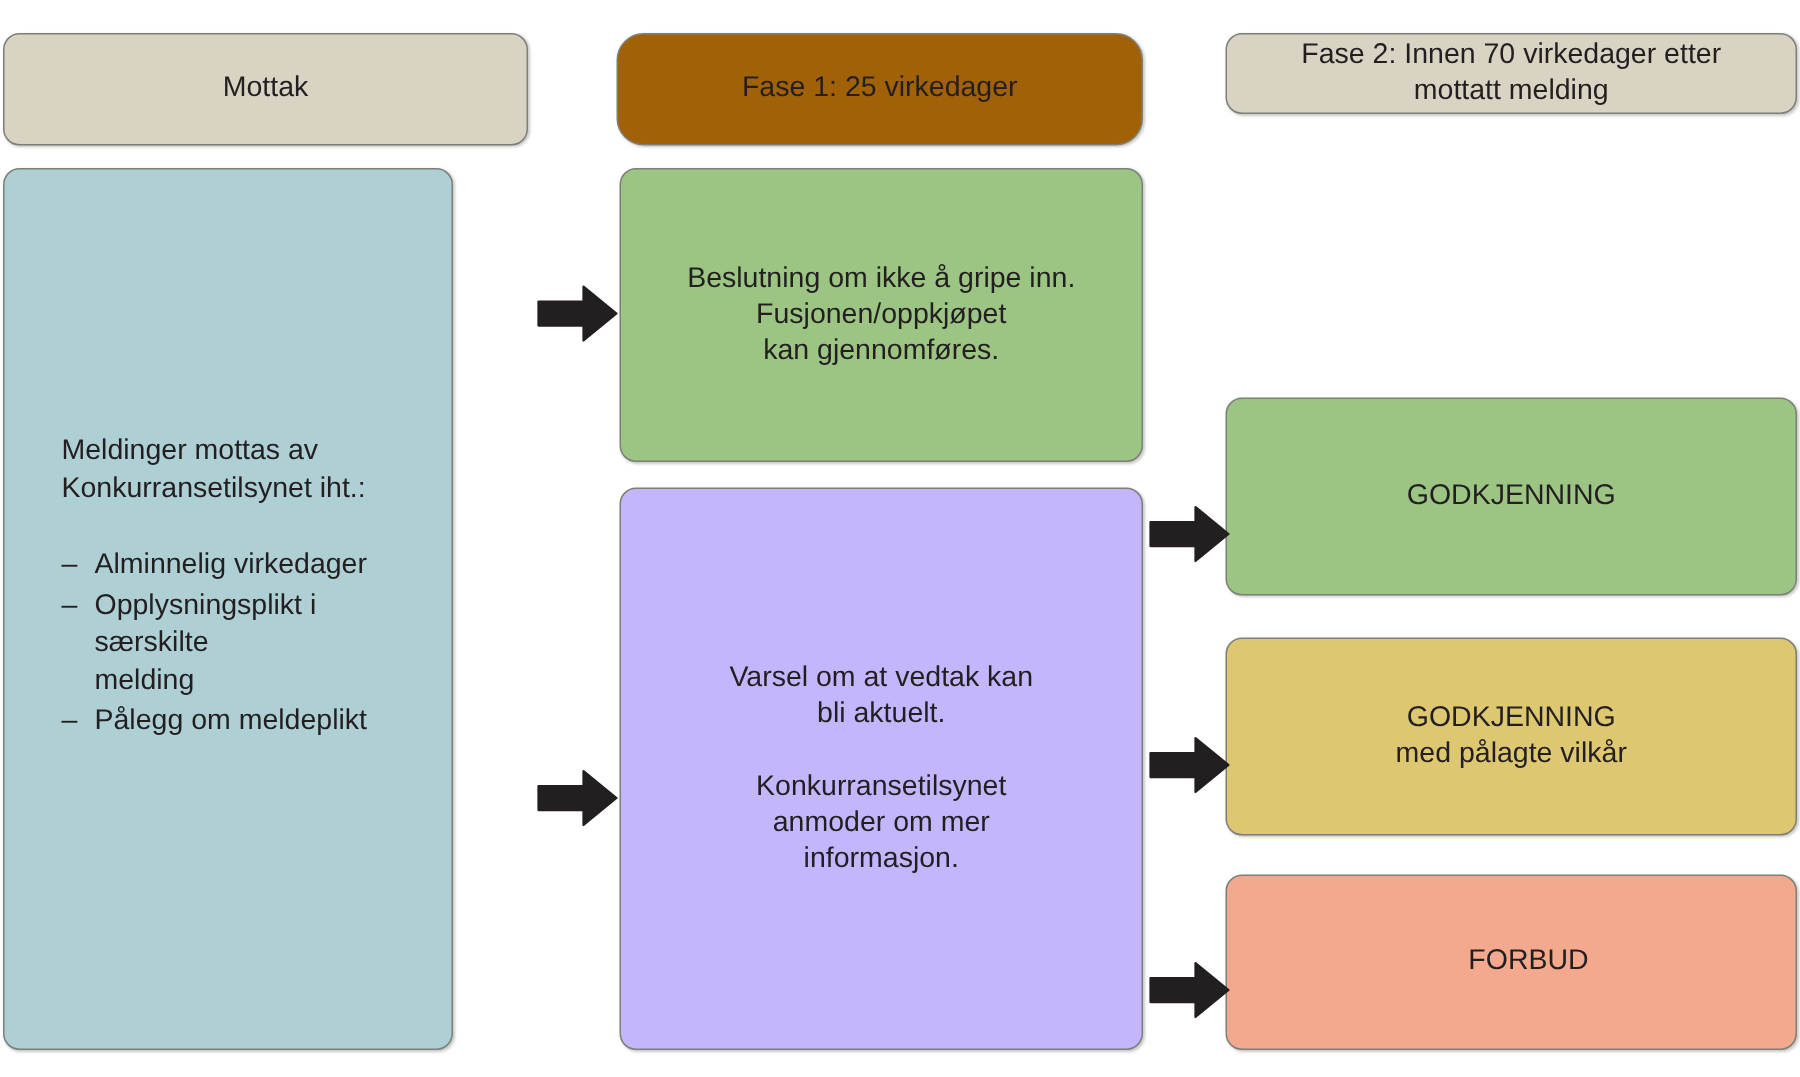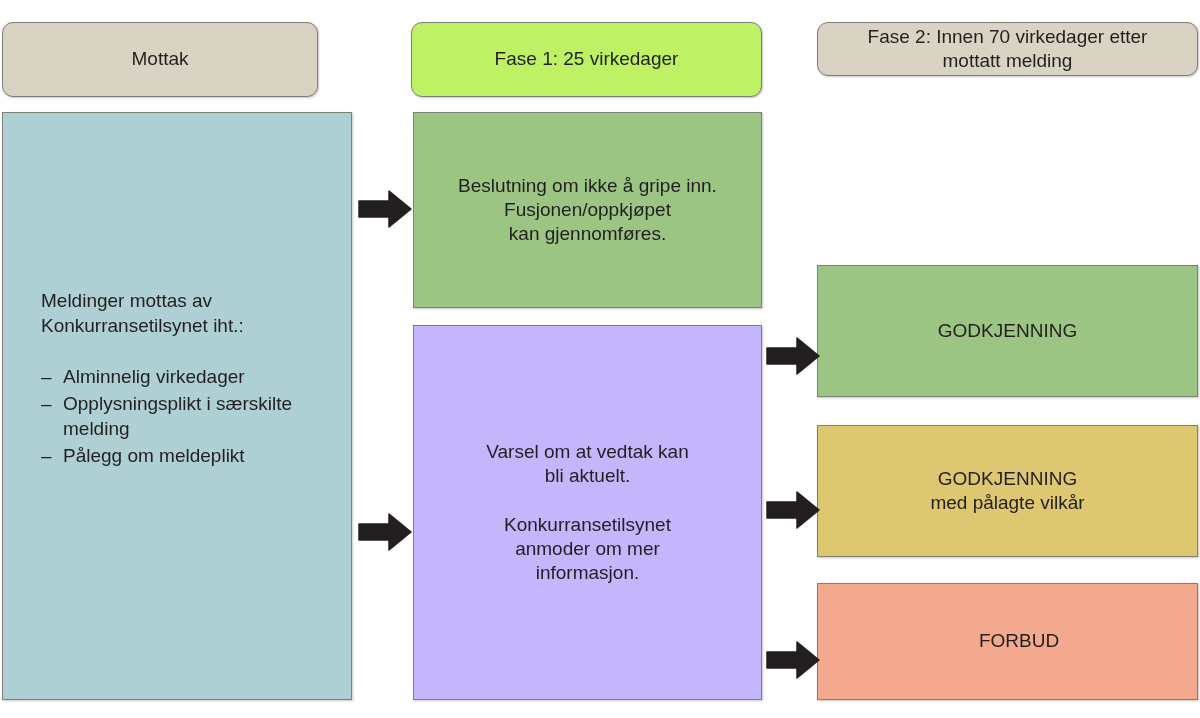--- a/index.html
+++ b/index.html
@@ -14,21 +14,21 @@
 
   #diagram {
     position: relative;
     width: 1200px;
     height: 718px;
     background: #ffffff;
   }
 
   .node {
     position: absolute;
-    border-radius: 0;
+    border-radius: 11px;
     border: 1px solid #7d8079;
     display: flex;
     align-items: center;
     justify-content: center;
     text-align: center;
     color: #231f20;
     line-height: 1.28;
     box-shadow: 1px 1px 2px rgba(0,0,0,0.22);
   }
 
@@ -84,34 +84,34 @@
     position: absolute;
     display: block;
   }
   .arrow svg { display: block; }
 </style>
 </head>
 <body>
 
 <div id="diagram">
 
-  <div class="node header-node" id="hdr-mottak" style="left:2px; top:22px; width:316px; height:75px; background:#d9d3c3;">
+  <div class="node header-node" id="hdr-mottak" style="left:2px; top:22px; width:350px; height:75px; background:#d9d3c3;">
     <span class="label">Mottak</span>
   </div>
 
-  <div class="node header-node" id="hdr-fase1" style="left:411px; top:22px; width:351px; height:75px; background:#bef264;">
+  <div class="node header-node" id="hdr-fase1" style="left:411px; top:22px; width:351px; height:75px; background:#a16207;border-radius:18px;">
     <span class="label">Fase 1: 25 virkedager</span>
   </div>
 
   <div class="node header-node" id="hdr-fase2" style="left:817px; top:22px; width:381px; height:54px; background:#d9d3c3;">
     <span class="label">Fase 2: Innen 70 virkedager etter
 mottatt melding</span>
   </div>
 
-  <div class="node" id="node-intake" style="left:2px; top:112px; width:350px; height:588px; background:#aecfd4;">
+  <div class="node" id="node-intake" style="left:2px; top:112px; width:300px; height:588px; background:#aecfd4;">
     <div class="intake-content">
       <div class="intake-intro">Meldinger mottas av
 Konkurransetilsynet iht.:</div>
       <ul class="intake-list">
         <li>
           <span class="dash">–</span>
           <span class="item-text">Alminnelig virkedager</span>
         </li>
         <li>
           <span class="dash">–</span>

